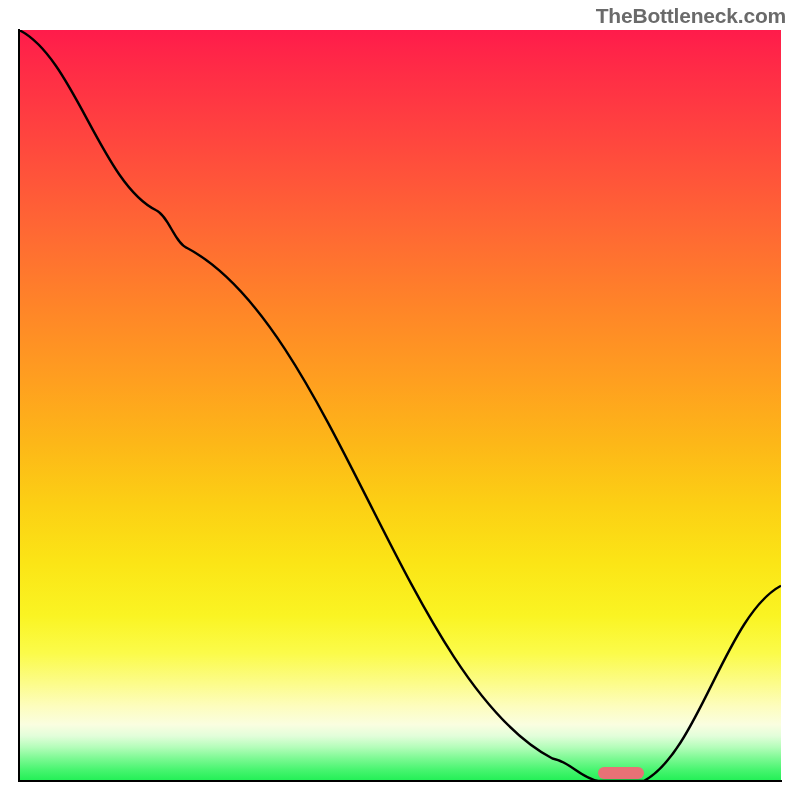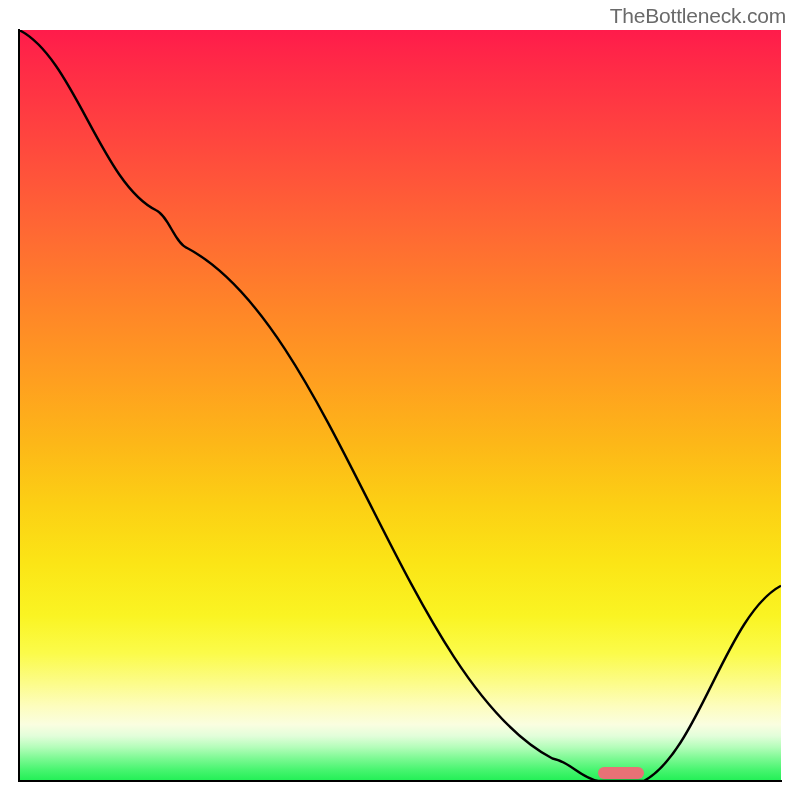--- a/index.html
+++ b/index.html
@@ -9,21 +9,21 @@
     background: #ffffff;
     position: relative;
     font-family: Arial, sans-serif;
   }
   .watermark {
     position: absolute;
     top: 4px;
     right: 14px;
     color: #6a6a6a;
     font-size: 21px;
-    font-weight: 400;
+    font-weight: 700;
     z-index: 10;
     letter-spacing: -0.2px;
   }
   .plot-area {
     position: absolute;
     left: 19px;
     top: 30px;
     width: 762px;
     height: 751px;
     overflow: hidden;

